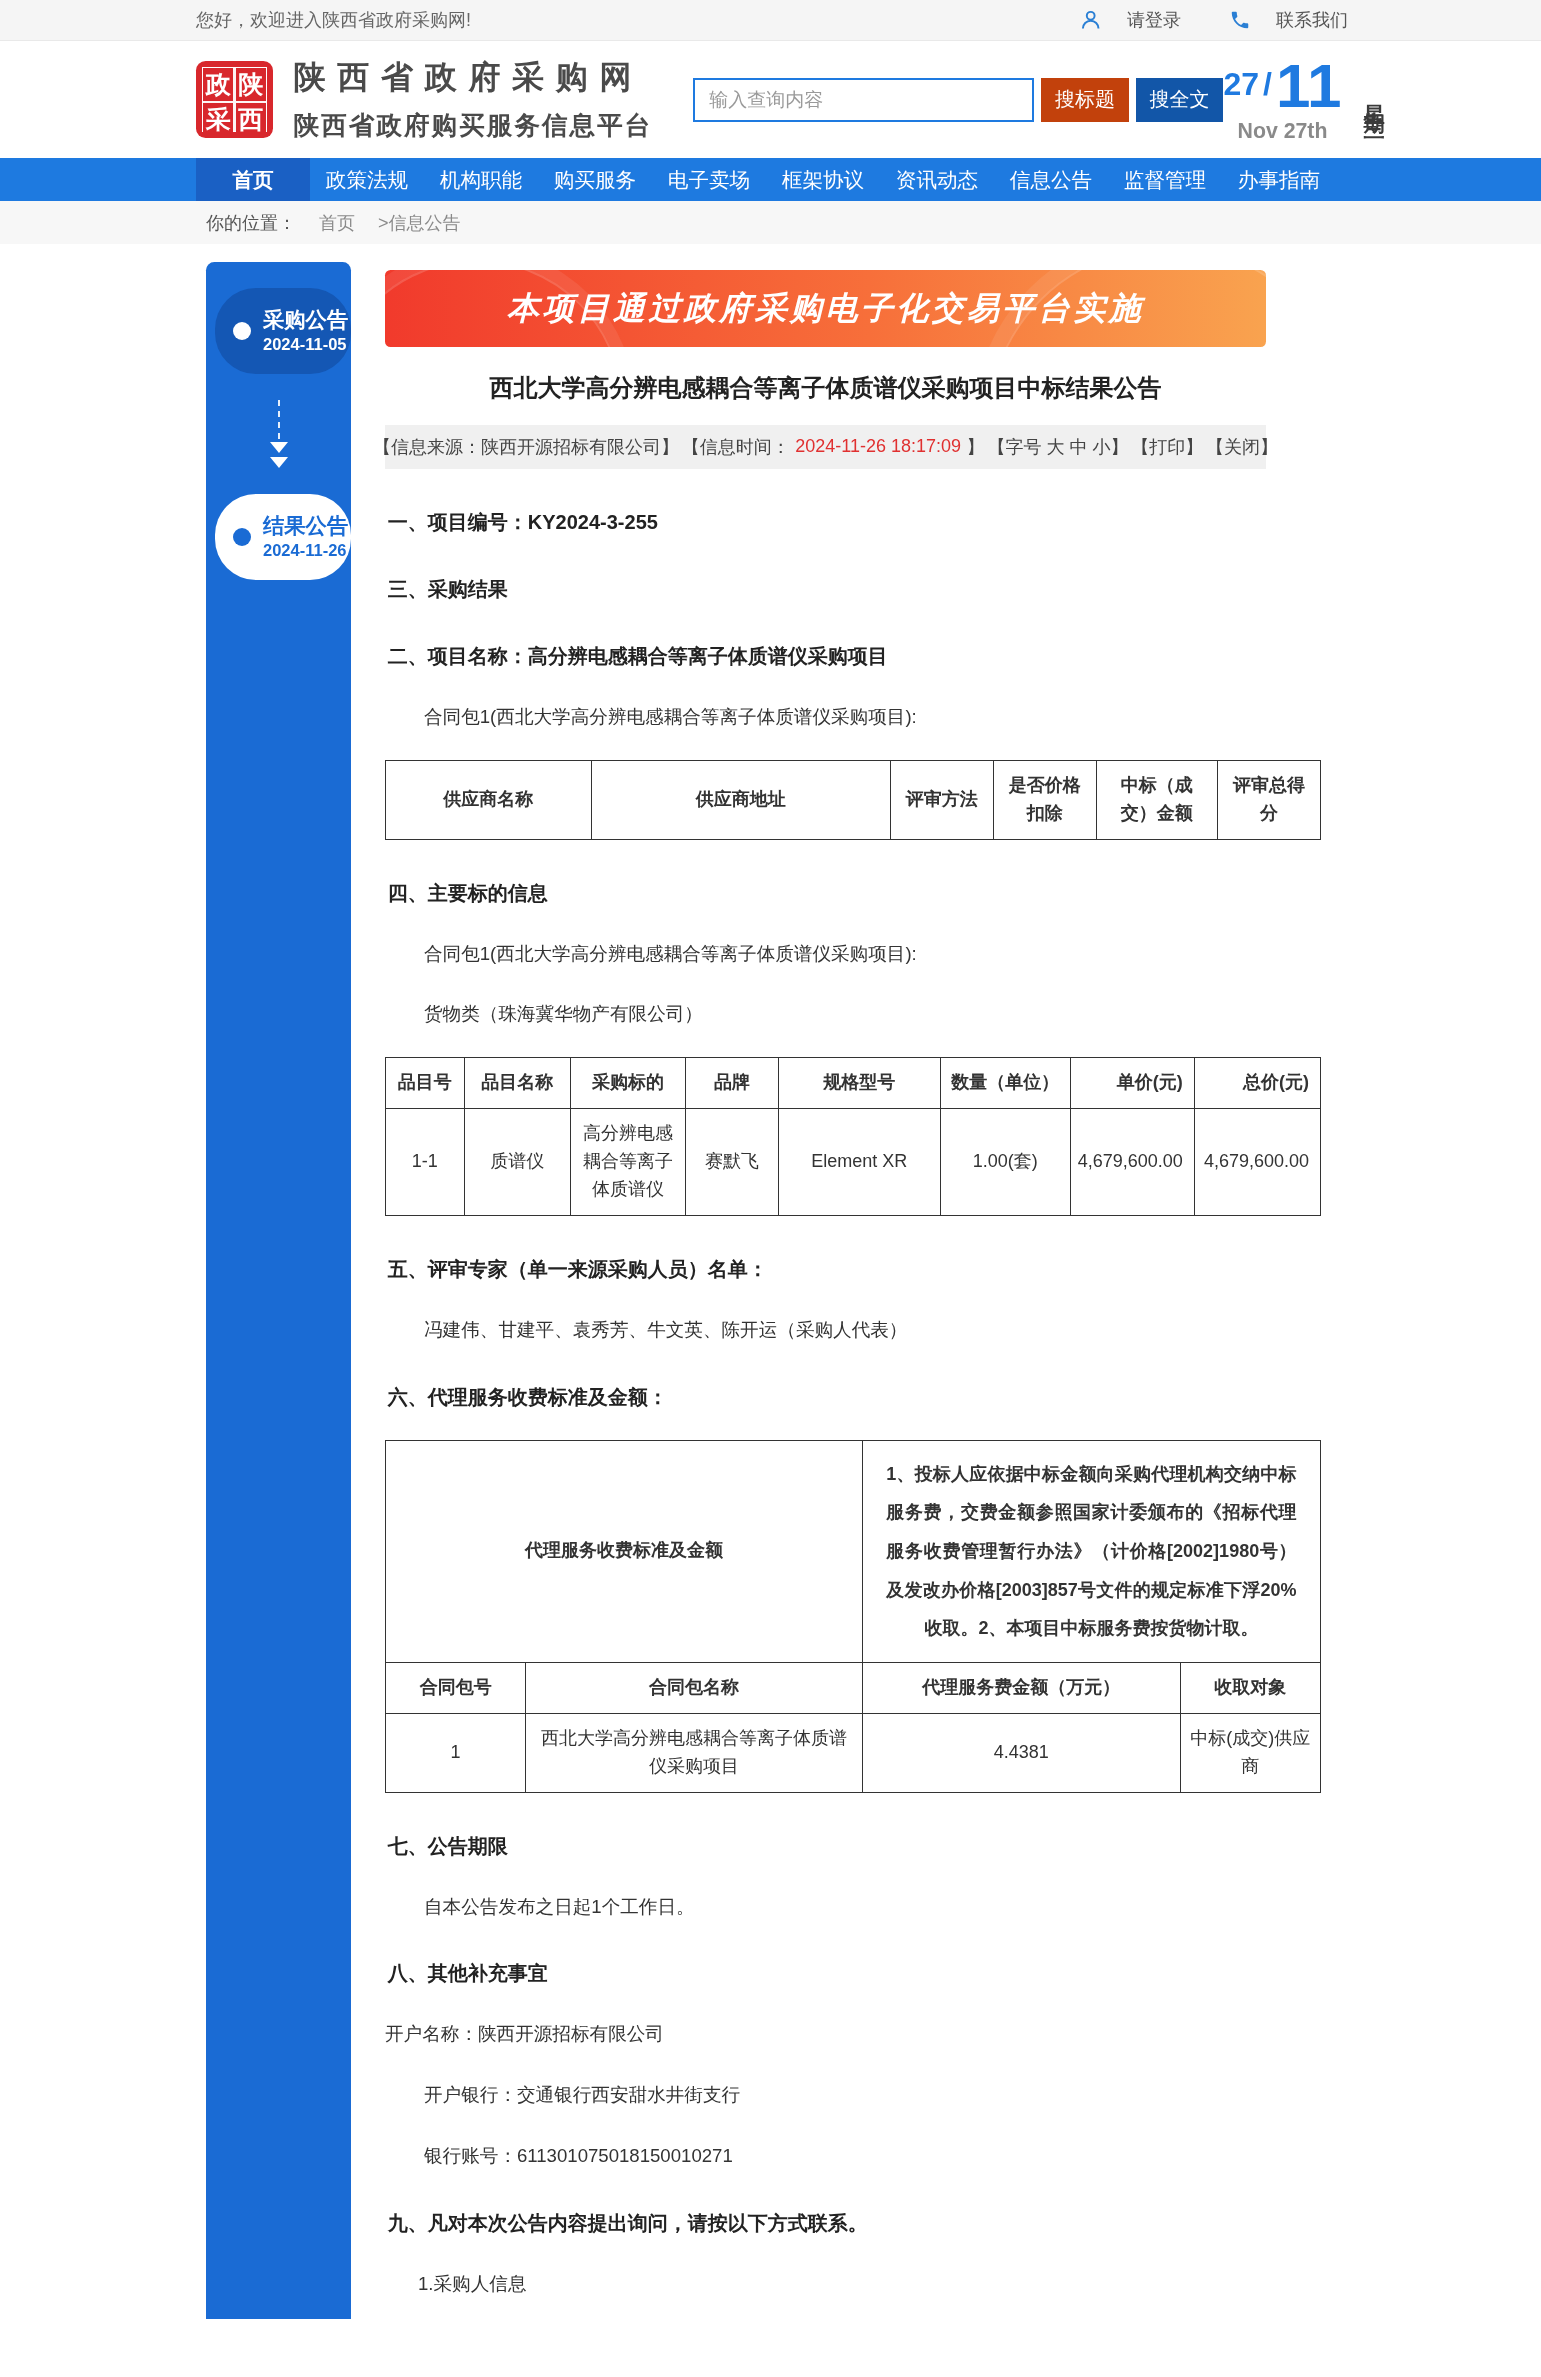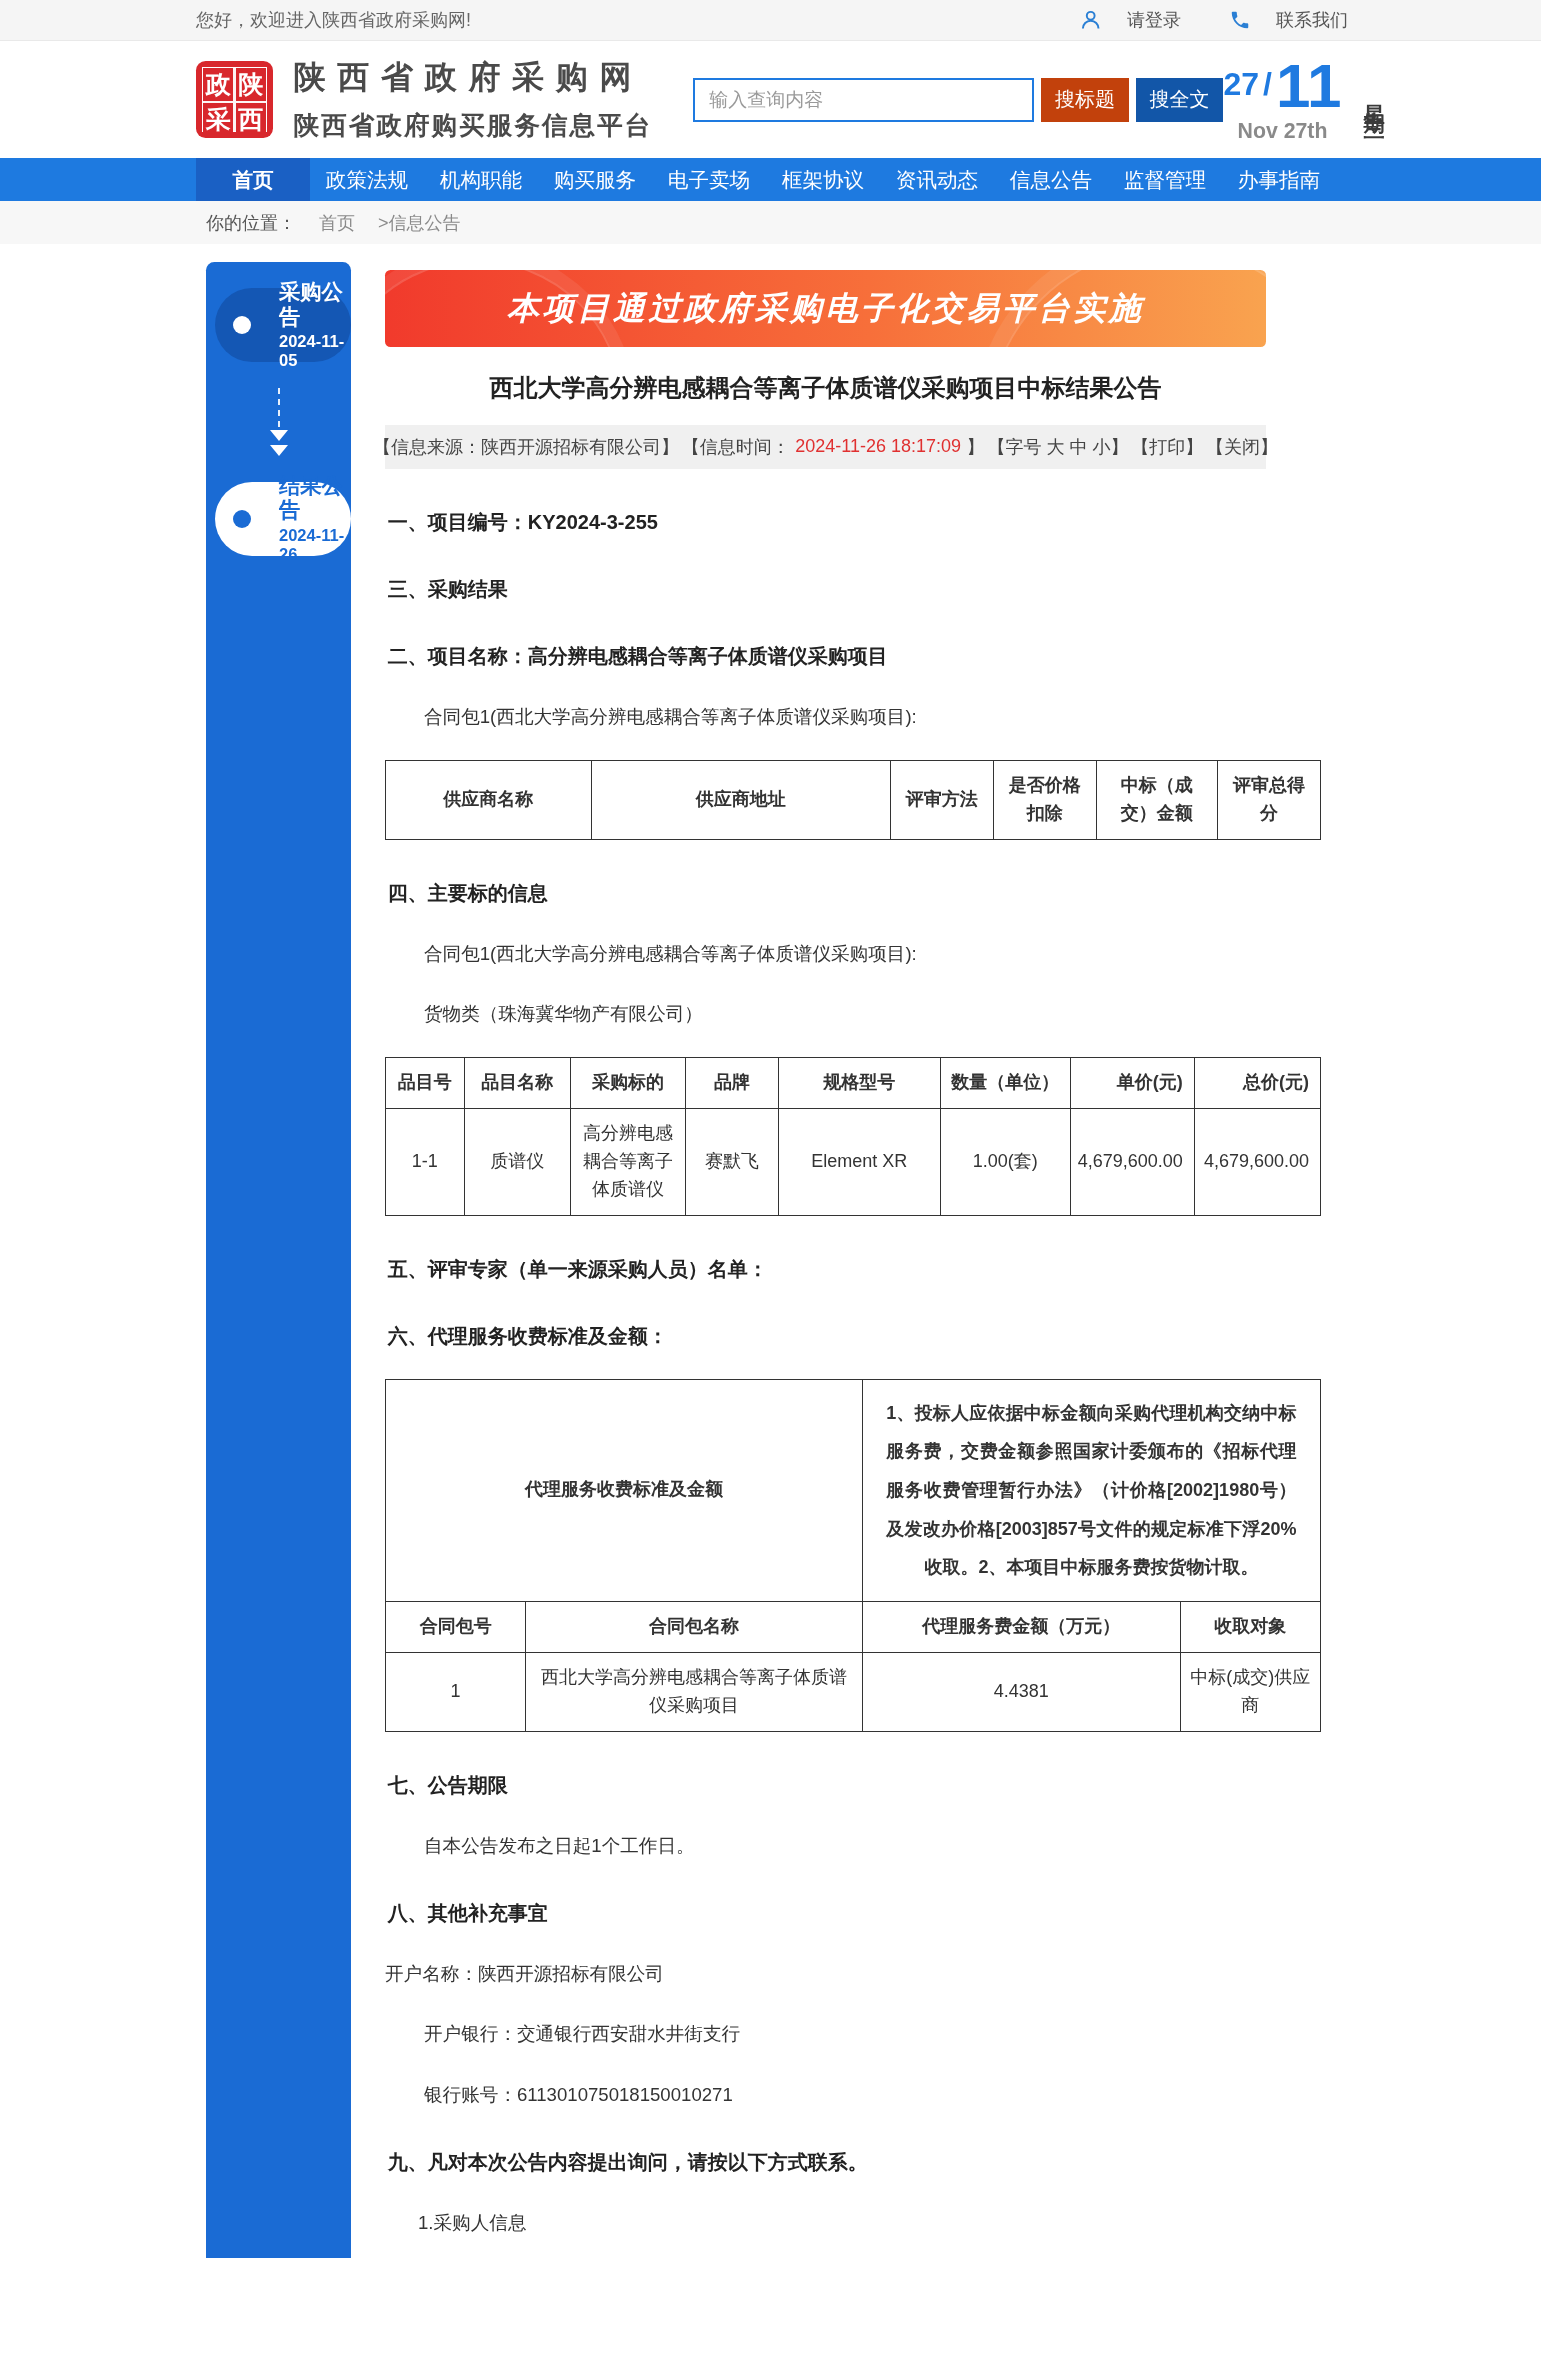--- a/index.html
+++ b/index.html
@@ -39,21 +39,21 @@
   .nav-item{width:114px;display:flex;align-items:center;justify-content:center;color:#fff;font-size:20.6px;cursor:pointer;white-space:nowrap;}
   .nav-item.active{background:#1a60c4;font-weight:bold;}
 
   
   .breadcrumb{height:43px;background:#f7f7f7;display:flex;align-items:center;padding:0 206px;font-size:18px;color:#555;gap:23px;}
   .breadcrumb .bc-link{color:#8a8a8a;cursor:pointer;}
 
   
   .main{display:flex;align-items:stretch;padding:18px 220px 13.8px 206px;background:#fff;}
   .sidebar{width:145px;flex-shrink:0;background:#1a6bd4;border-radius:8.3px 8.3px 0 0;padding-top:26px;}
-  .step{margin-left:9px;height:74px;border-radius:41px;display:flex;align-items:center;padding-left:18px;gap:28px;}
+  .step{margin-left:9px;height:86px;border-radius:41px;display:flex;align-items:center;padding-left:18px;gap:12px;}
   .step.purchase{background:#1457b4;color:#fff;}
   .step.result{background:#fff;color:#1a6bd4;}
   .step .dot{width:18px;height:18px;border-radius:50%;flex-shrink:0;}
   .step.purchase .dot{background:#fff;}
   .step.result .dot{background:#1a6bd4;}
   .step-label{font-size:21.3px;font-weight:bold;line-height:1.15;}
   .step-date{font-size:16.5px;font-weight:bold;margin-top:2.8px;}
   .flow-arrow{display:flex;flex-direction:column;align-items:center;margin:26px 0;}
   .dash-line{height:39px;border-left:2.8px dashed rgba(255,255,255,.9);}
   .tri{width:0;height:0;border-left:9.6px solid transparent;border-right:9.6px solid transparent;border-top:11.7px solid #fff;margin-top:3.4px;}
@@ -255,20 +255,21 @@
         <td>赛默飞</td>
         <td>Element XR</td>
         <td>1.00(套)</td>
         <td class="al-r">4,679,600.00</td>
         <td class="al-r">4,679,600.00</td>
       </tr>
     </tbody>
       </table>
 
     <div class="sec-h">五、评审专家（单一来源采购人员）名单：</div>
+    <div class="para">冯建伟、甘建平、袁秀芳、牛文英、陈开运（采购人代表）</div>
 
     <div class="sec-h">六、代理服务收费标准及金额：</div>
 
     <table class="agency-table">
       <colgroup>
           <col style="width:15%">
           <col style="width:36%">
           <col style="width:34%">
           <col style="width:15%">
         </colgroup>

